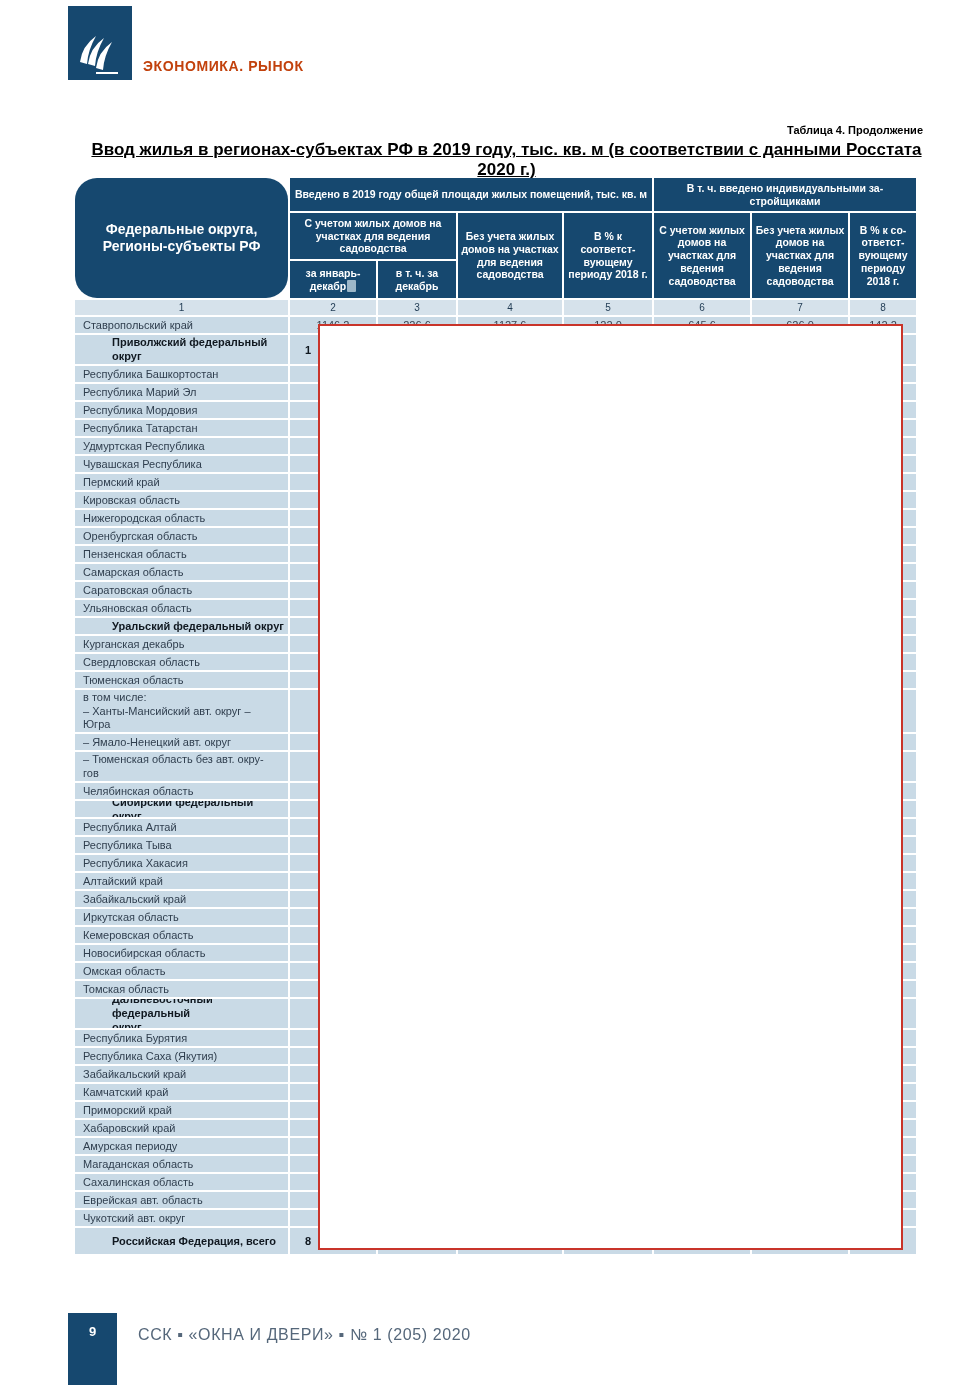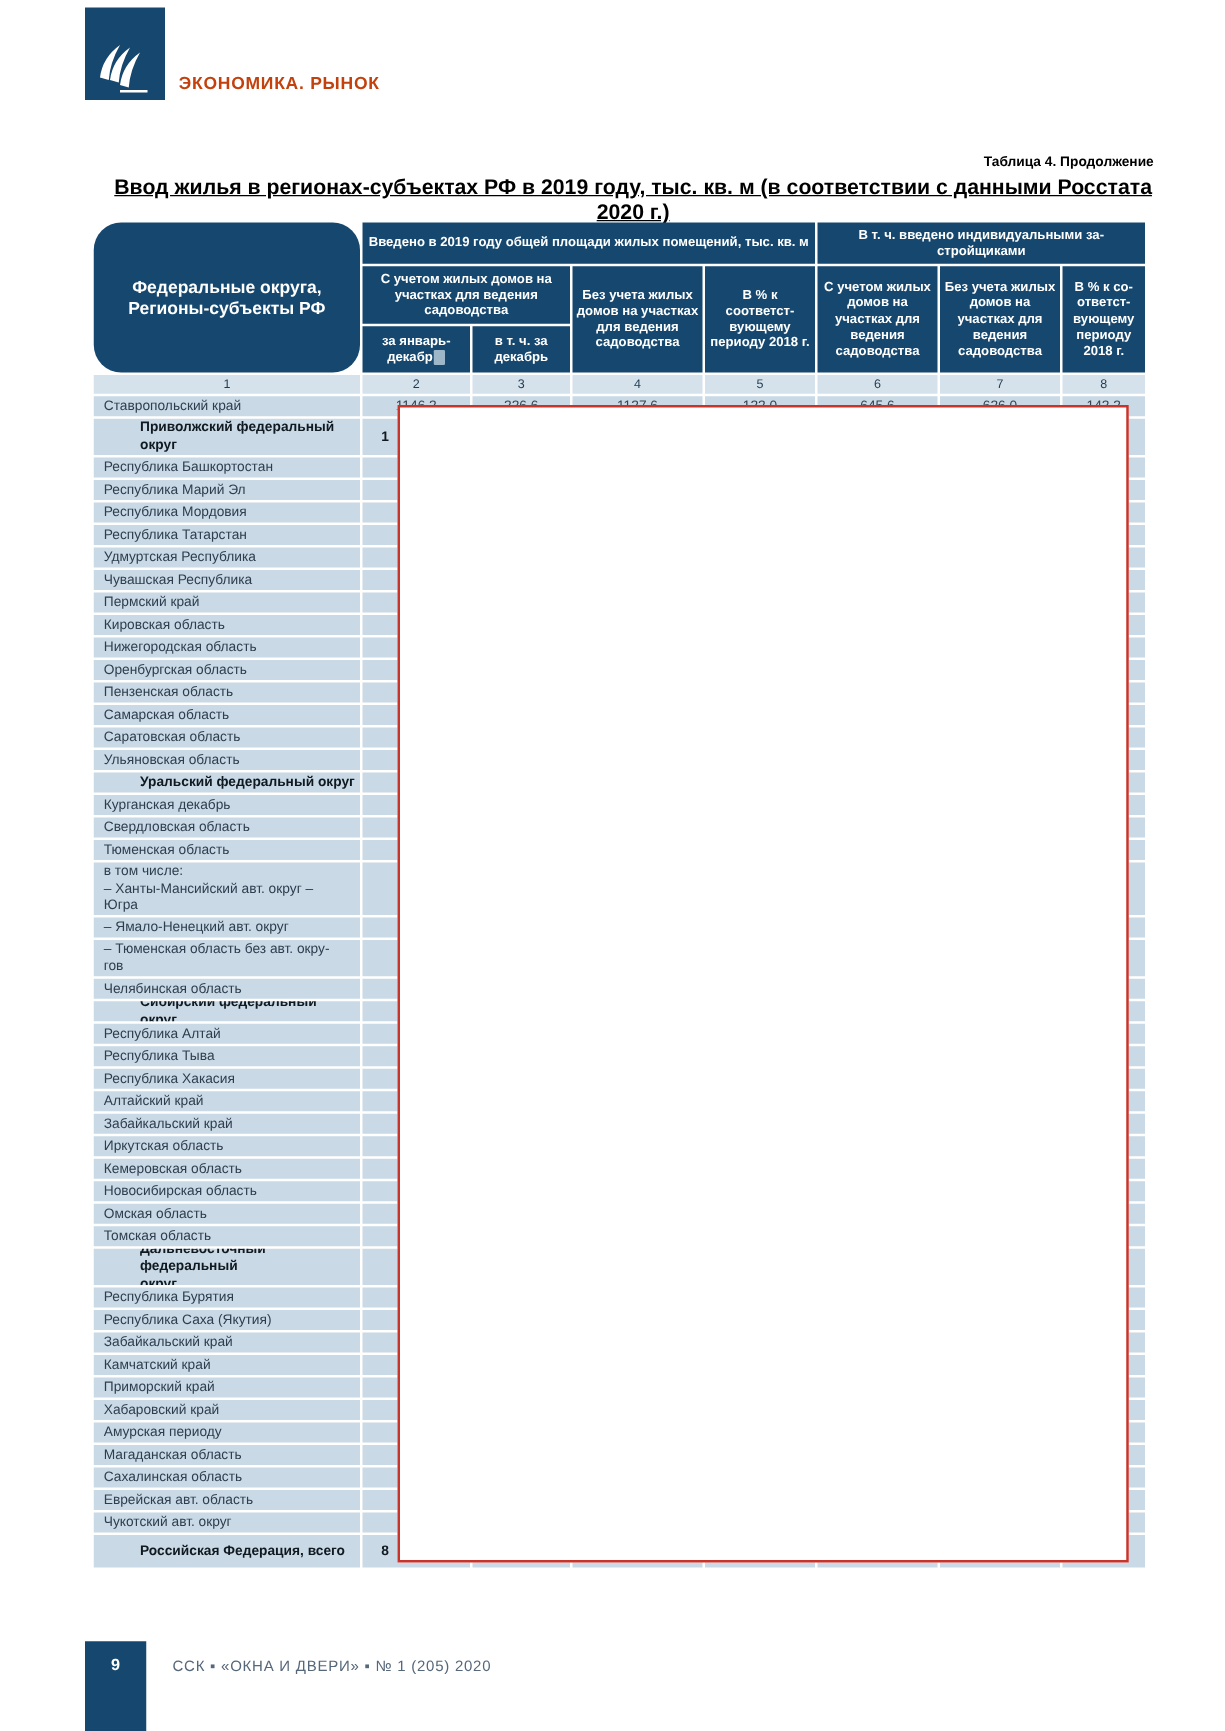--- a/index.html
+++ b/index.html
@@ -80,21 +80,21 @@
     background:#fff; border:2px solid #c9342a; z-index:5;
   }
   
   .footer-badge {
     position:absolute; left:68px; top:1313px; width:49px; height:72px;
     background:#16486f; color:#fff; font-weight:bold; font-size:13px;
     text-align:center; padding-top:11px;
   }
   .footer-text {
     position:absolute; left:138px; top:1326px;
-    font-size:12px; letter-spacing:.6px; color:#55677a;
+    font-size:16px; letter-spacing:.6px; color:#55677a;
   }
 </style>
 </head>
 <body>
 
 <div class="page">
 
   <div class="logo-box">
     <svg width="52" height="50" viewBox="0 0 52 50">
       <path d="M6 34 Q8 18 22 8 Q14 22 13 36 Z" fill="#fff"></path>

